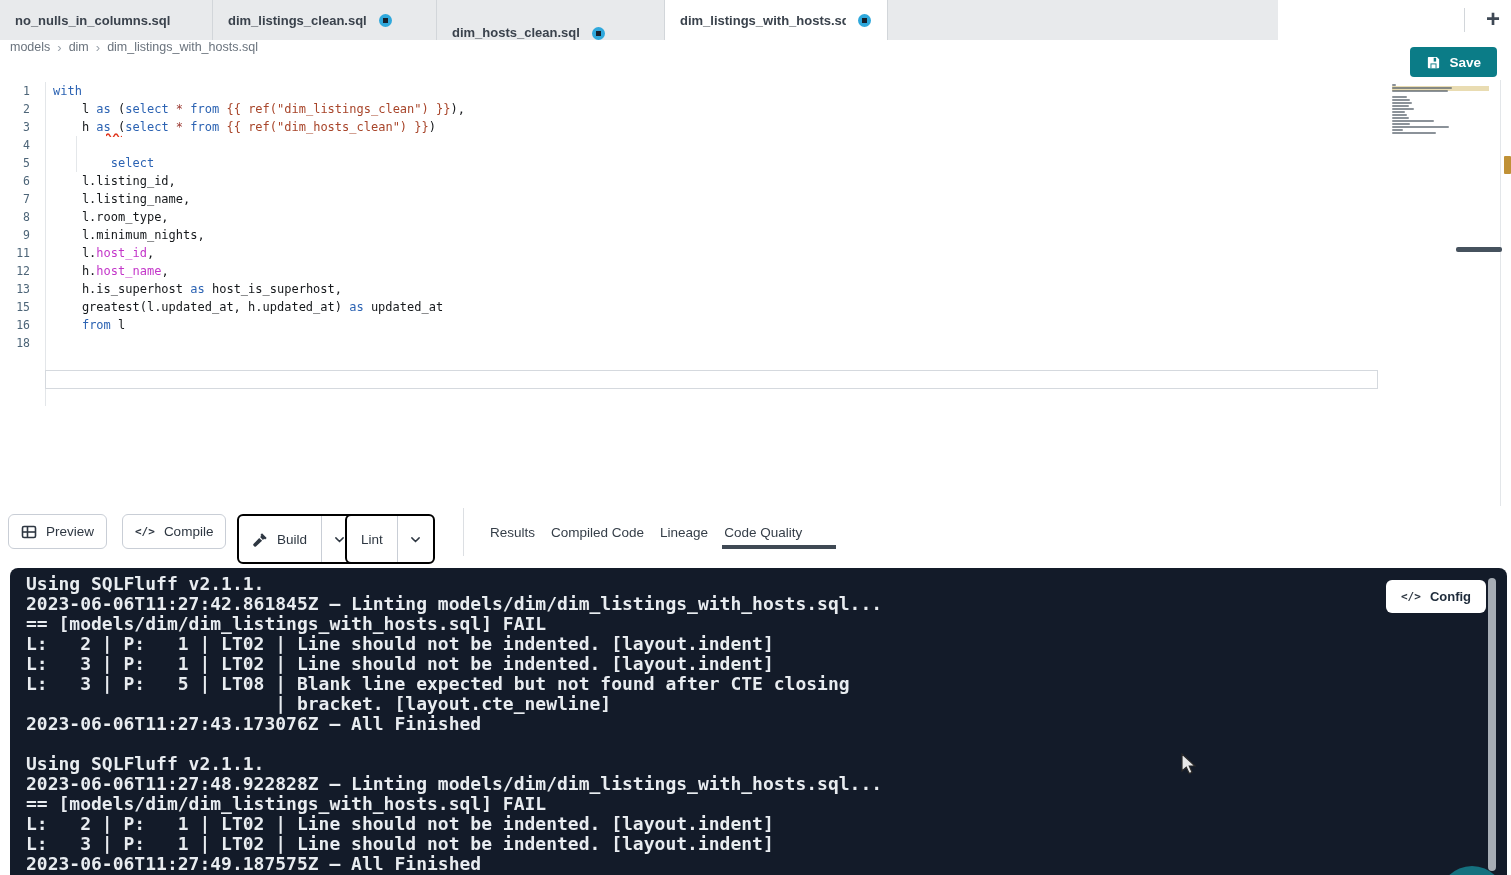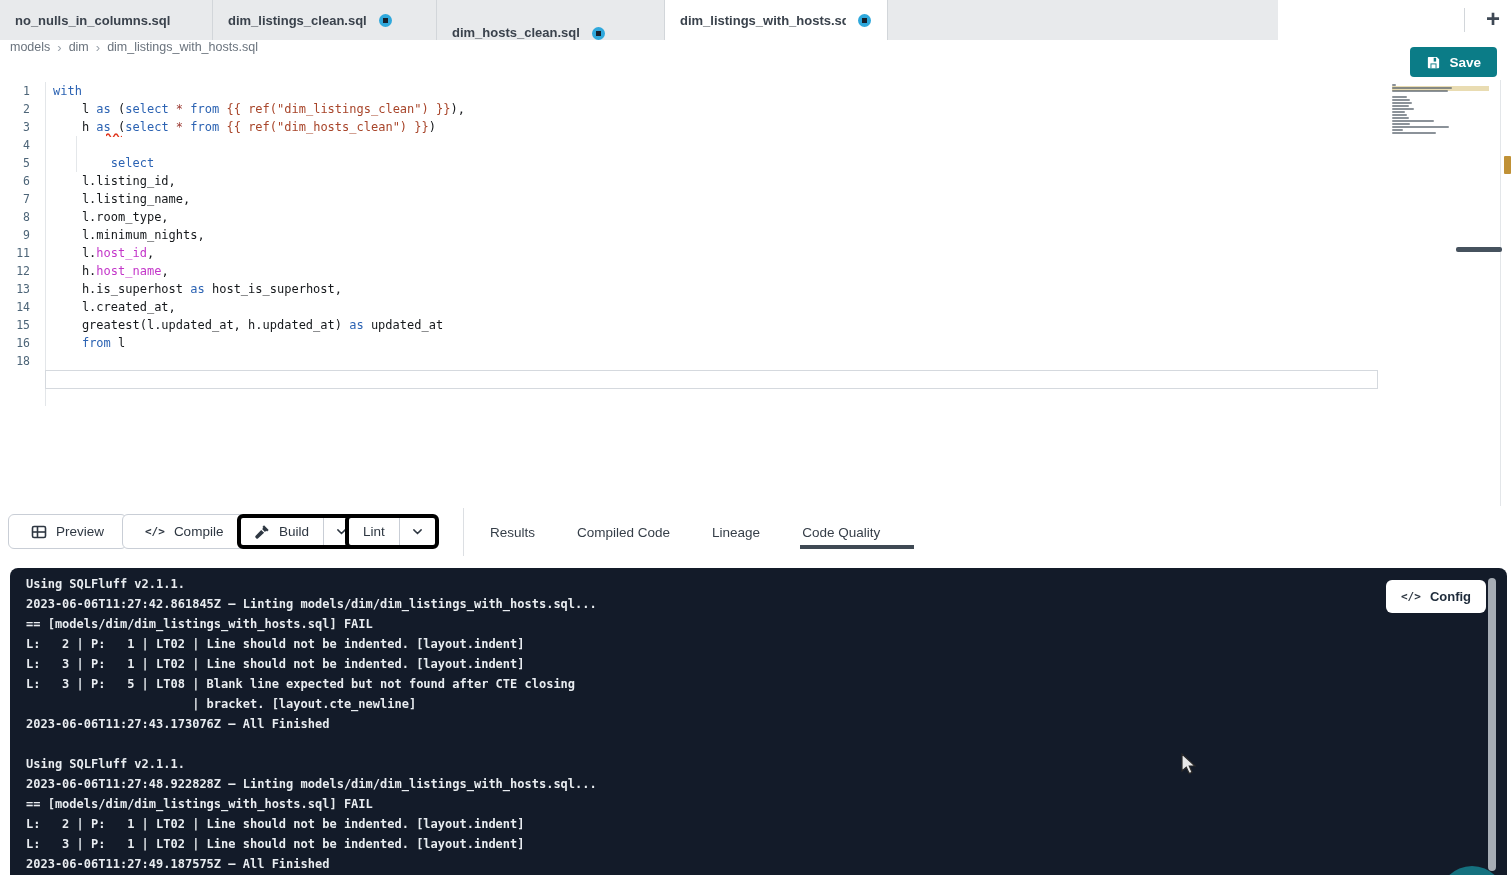--- a/index.html
+++ b/index.html
@@ -59,36 +59,36 @@
   .mini-bar{height:2px;margin-bottom:1px;background:#5a646e;opacity:.7;border-radius:1px;}
   .mini-highlight{position:absolute;left:1392px;top:6px;width:97px;height:5px;background:#e9dcb2;}
   .editor-right-border{position:absolute;left:1500px;top:0;width:1px;height:426px;background:#e3e6e9;}
   .annot-gold{position:absolute;left:1504px;top:76px;width:7px;height:18px;background:#c09136;border-radius:1px;}
   .resize-dash{position:absolute;left:1456px;top:167px;width:46px;height:5px;background:#46525e;border-radius:2px;cursor:ew-resize;}
 
   
   .toolbar{position:absolute;left:0;top:508px;width:1511px;height:48px;background:#fff;}
   .btn,.btn-group{font-family:"Liberation Sans",sans-serif;}
   .btn{position:absolute;top:6px;height:35px;background:#fff;border:1px solid #c9ced6;border-radius:6px;
-       display:flex;align-items:center;gap:9px;padding:0 22px;font-size:13.5px;color:#2e3742;cursor:pointer;box-sizing:border-box;}
-  .btn-group{position:absolute;top:6px;height:35px;background:#fff;border:4px solid #000000;border-radius:6px;
+       display:flex;align-items:center;gap:9px;padding:0 12px;font-size:13.5px;color:#2e3742;cursor:pointer;box-sizing:border-box;}
+  .btn-group{position:absolute;top:6px;height:50px;background:#fff;border:2px solid #000000;border-radius:6px;
        display:flex;align-items:stretch;box-sizing:border-box;}
   .btn-main{display:flex;align-items:center;gap:9px;padding:0 14px;font-size:13.5px;color:#2e3742;cursor:pointer;}
   .btn-caret{display:flex;align-items:center;padding:0 11px;border-left:1px solid #c9ced6;cursor:pointer;}
   .code-glyph{font-family:"DejaVu Sans Mono",monospace;font-size:11px;font-weight:700;color:#2e3742;}
   .toolbar-sep{position:absolute;left:463px;top:0;width:1px;height:48px;background:#dcdfe3;}
-  .panel-tabs{position:absolute;left:490px;top:0;height:48px;display:flex;gap:42px;justify-content:center;}
+  .panel-tabs{position:absolute;left:490px;top:0;height:48px;display:flex;gap:16px;justify-content:center;}
   .panel-tab{position:relative;display:flex;align-items:center;font-size:13.5px;color:#353e48;cursor:pointer;white-space:nowrap;}
   .panel-tab.active::after{content:"";position:absolute;left:-2px;bottom:7px;width:calc(100% + 36px);height:4px;background:#3f4954;}
 
   
   .terminal{position:absolute;left:10px;top:568px;width:1497px;height:307px;background:#131b29;
        border-radius:8px 8px 0 0;overflow:hidden;}
   .term-pre{position:absolute;left:16px;top:6px;margin:0;color:#e8ecf0;
-       font-family:"DejaVu Sans Mono",monospace;font-size:12px;line-height:20px;font-weight:700;white-space:pre;}
+       font-family:"DejaVu Sans Mono",monospace;font-size:18px;line-height:20px;font-weight:700;white-space:pre;}
   .config-btn{position:absolute;left:1376px;top:12px;height:33px;display:flex;align-items:center;gap:9px;
        background:#fff;border:none;border-radius:6px;padding:0 15px;font-size:13px;font-weight:600;color:#1e2b3a;
        font-family:"Liberation Sans",sans-serif;cursor:pointer;}
   .term-scrollbar{position:absolute;left:1478px;top:10px;width:8px;height:293px;background:#a7adb5;border-radius:4px;cursor:grab;}
   .beacon{position:absolute;left:1429px;top:298px;width:66px;height:66px;border-radius:50%;background:#15717f;cursor:pointer;}
 
   .mouse-cursor{position:absolute;left:1178px;top:752px;pointer-events:none;}
 </style>
 </head>
 <body>
@@ -183,24 +183,20 @@
           <span class="ln">11</span>
           <span class="code"><span class="tk-pl">    l.</span><span class="tk-id">host_id</span><span class="tk-pl">,</span></span>
         </div>
         <div class="code-line">
           <span class="ln">12</span>
           <span class="code"><span class="tk-pl">    h.</span><span class="tk-id">host_name</span><span class="tk-pl">,</span></span>
         </div>
         <div class="code-line">
           <span class="ln">13</span>
           <span class="code"><span class="tk-pl">    h.is_superhost </span><span class="tk-kw">as</span><span class="tk-pl"> host_is_superhost,</span></span>
-        </div>
-        <div class="code-line">
-          <span class="ln">14</span>
-          <span class="code"><span class="tk-pl">    l.created_at,</span></span>
         </div>
         <div class="code-line">
           <span class="ln">15</span>
           <span class="code"><span class="tk-pl">    greatest(l.updated_at, h.updated_at) </span><span class="tk-kw">as</span><span class="tk-pl"> updated_at</span></span>
         </div>
         <div class="code-line">
           <span class="ln">16</span>
           <span class="code"><span class="tk-pl">    </span><span class="tk-kw">from</span><span class="tk-pl"> l</span></span>
         </div>
         <div class="code-line">

